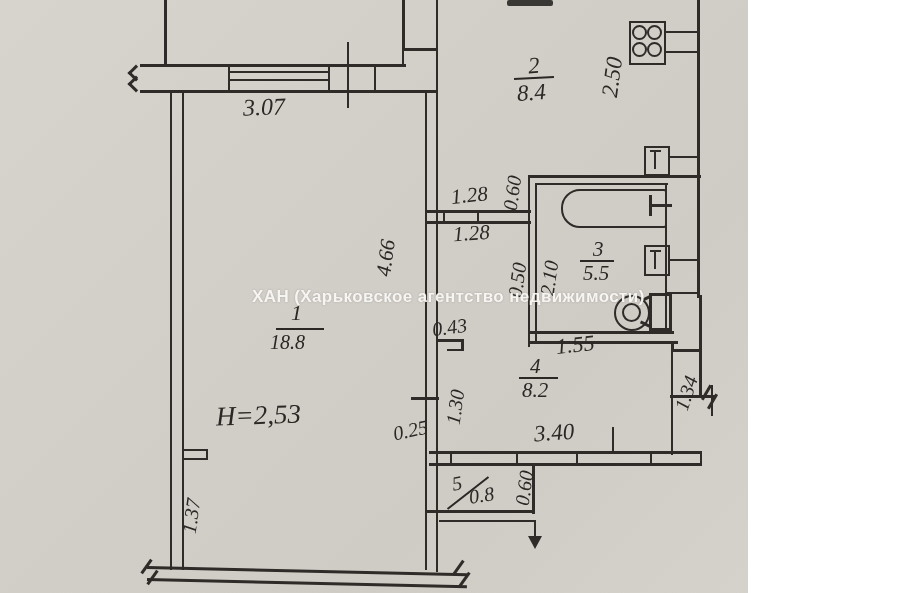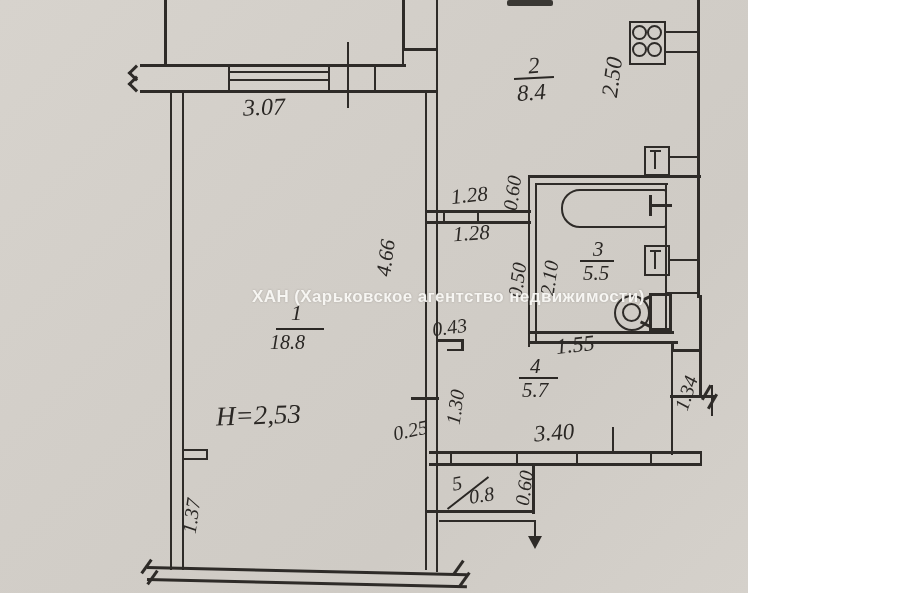--- a/index.html
+++ b/index.html
@@ -165,20 +165,20 @@
   <div class="dim" style="left:528px;top:54px;font-size:23px;transform:rotate(-5deg)">2</div>
   <div class="bar" style="left:514px;top:77px;width:40px;transform:rotate(-3deg)"></div>
   <div class="dim" style="left:517px;top:81px;font-size:23px;transform:rotate(-4deg)">8.4</div>
 
   <div class="dim" style="left:593px;top:239px;font-size:21px">3</div>
   <div class="bar" style="left:580px;top:260px;width:34px"></div>
   <div class="dim" style="left:583px;top:263px;font-size:21px">5.5</div>
 
   <div class="dim" style="left:530px;top:356px;font-size:21px">4</div>
   <div class="bar" style="left:519px;top:377px;width:39px"></div>
-  <div class="dim" style="left:522px;top:380px;font-size:21px">5.7</div>
+  <div class="dim" style="left:522px;top:380px;font-size:21px">8.2</div>
 
   <div class="dim" style="left:452px;top:473px;font-size:20px;transform:rotate(-10deg)">5</div>
   <div class="bar" style="left:442px;top:492px;width:52px;transform:rotate(-38deg)"></div>
   <div class="dim" style="left:469px;top:485px;font-size:20px;transform:rotate(-8deg)">0.8</div>
 
   <div id="watermark">ХАН (Харьковское агентство недвижимости)</div>
 </div>
 
 </body></html>

